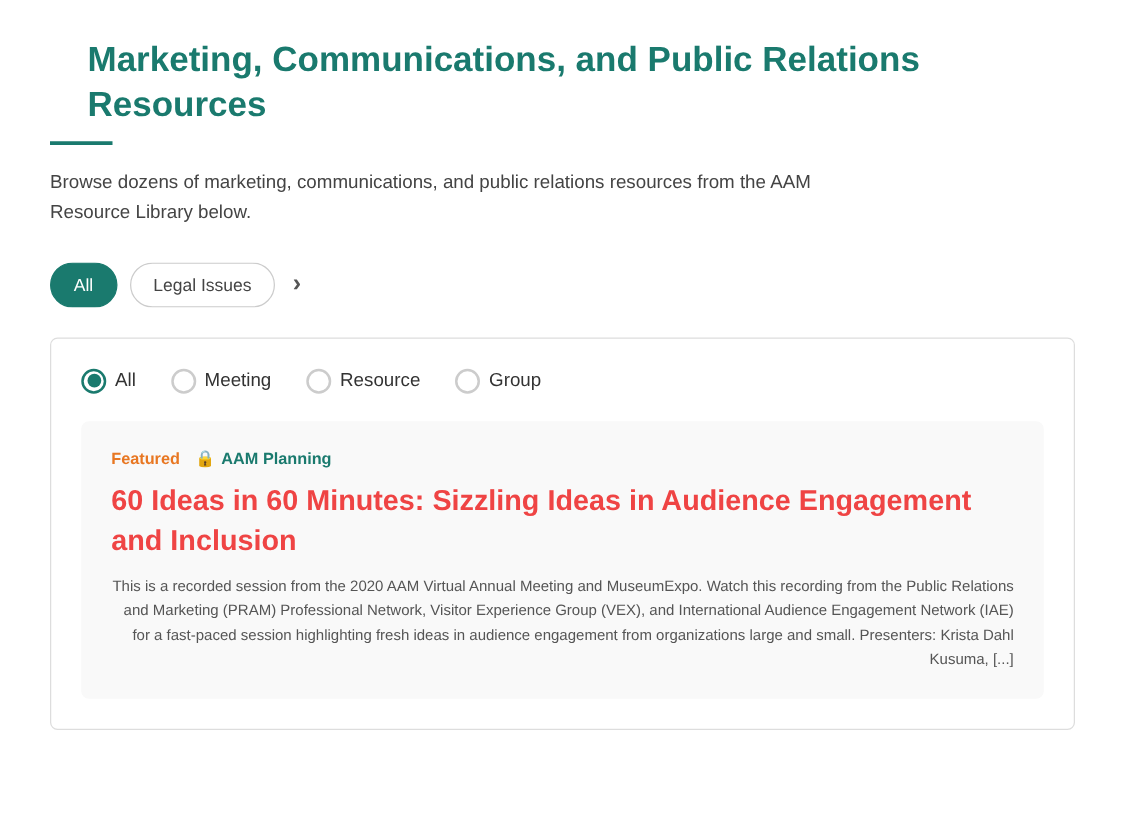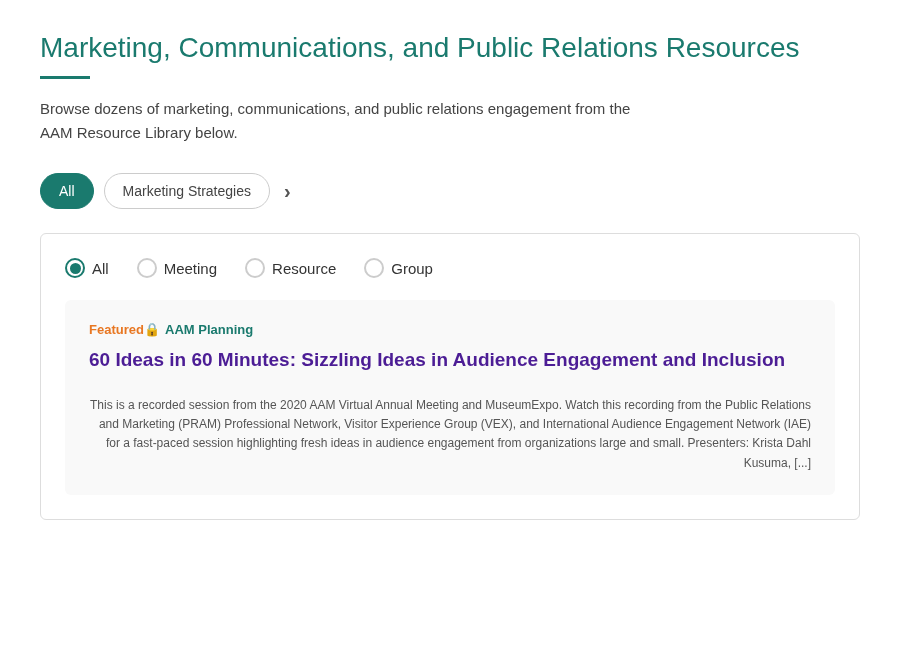--- a/index.html
+++ b/index.html
@@ -12,24 +12,25 @@
       font-family: Arial, Helvetica, sans-serif;
       background: #fff;
       color: #333;
       width: 900px;
       min-height: 662px;
       padding: 30px 40px;
     }
 
     .page-title {
       font-size: 28px;
-      font-weight: 400;
+      font-weight: 700;
       color: #1a7a6e;
       line-height: 1.3;
       margin-bottom: 10px;
+      margin-left: 30px;
     }
 
     .title-underline {
       width: 50px;
       height: 3px;
       background: #1a7a6e;
       margin-bottom: 18px;
     }
 
     .page-description {
@@ -121,21 +122,21 @@
 
     .resource-card {
       background: #f9f9f9;
       border-radius: 6px;
       padding: 22px 24px;
     }
 
     .card-tags {
       display: flex;
       align-items: center;
-      gap: 0;
+      gap: 12px;
       margin-bottom: 10px;
     }
 
     .tag-featured {
       font-size: 13px;
       color: #e87722;
       font-weight: 600;
     }
 
     .tag-members {
@@ -146,46 +147,46 @@
       color: #1a7a6e;
       font-weight: 600;
     }
 
     .lock-icon {
       font-size: 13px;
       color: #1a7a6e;
     }
 
     .card-title {
-      font-size: 19px;
+      font-size: 23px;
       font-weight: 700;
-      color: #4c1d95;
-      margin-bottom: 22px;
+      color: #ef4444;
+      margin-bottom: 12px;
       line-height: 1.4;
     }
 
     .card-body {
       font-size: 12px;
       color: #555;
       line-height: 1.6;
       text-align: right;
     }
   </style>
 </head>
 <body>
 
 <h1 class="page-title">Marketing, Communications, and Public Relations Resources</h1>
 
 <div class="title-underline"></div>
 
-<p class="page-description">Browse dozens of marketing, communications, and public relations engagement from the AAM Resource Library below.</p>
+<p class="page-description">Browse dozens of marketing, communications, and public relations resources from the AAM Resource Library below.</p>
 
 <div class="filter-tabs">
   <button class="filter-tab active">All</button>
-  <button class="filter-tab">Marketing Strategies</button>
+  <button class="filter-tab">Legal Issues</button>
   <span class="chevron-right">›</span>
 </div>
 
 <div class="results-container">
 
   <div class="radio-group">
 
     <label class="radio-label">
       <div class="radio-outer selected">
         <div class="radio-inner"></div>

